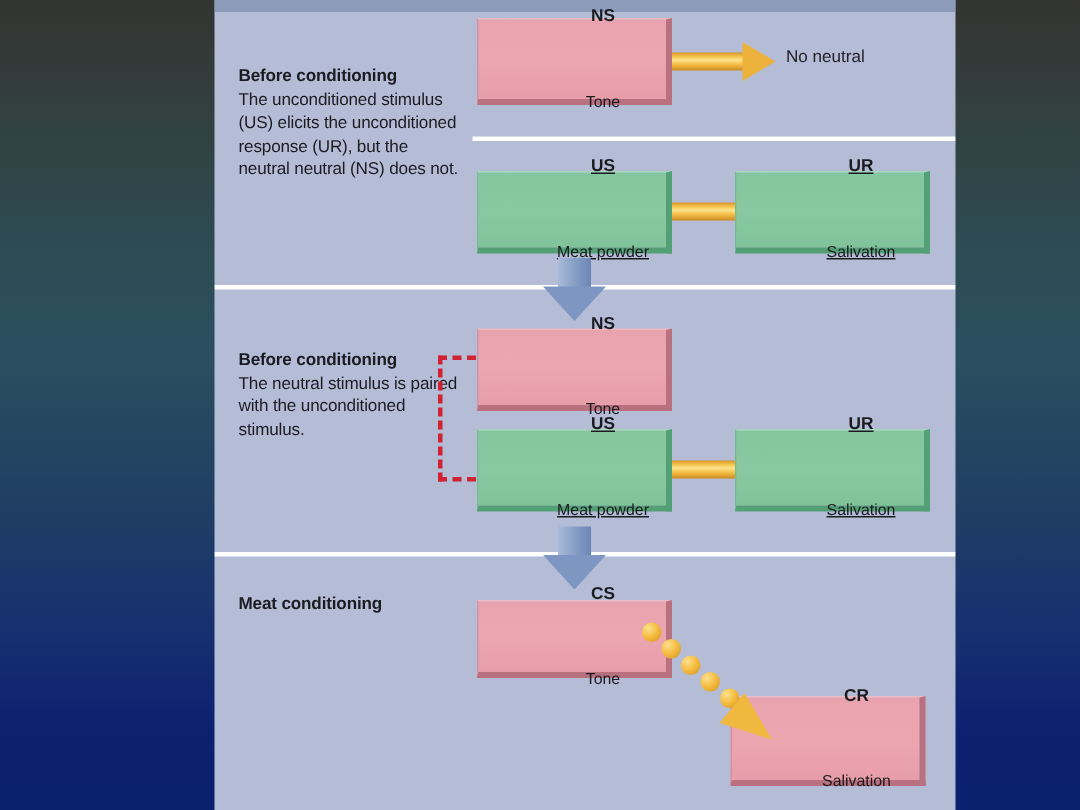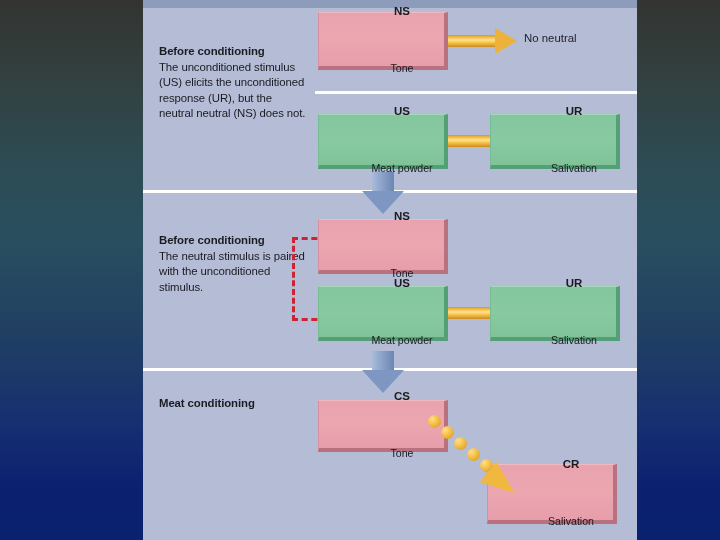--- a/index.html
+++ b/index.html
@@ -86,20 +86,21 @@
     border-bottom: 4px solid #b9707f;
     border-top: 1px solid #f0b9c2;
     border-left: 1px solid #d890a0;
   }
   .box.green {
     background: linear-gradient(to bottom, #84c69d 0%, #88c9a1 50%, #80c399 100%);
     border-right: 4px solid #54a076;
     border-bottom: 4px solid #54a076;
     border-top: 1px solid #a5d8b8;
     border-left: 1px solid #76bc92;
+    text-decoration: underline;
   }
 
   
   #box-ns-1 { left: 175px; top: 12px;  width: 130px; height: 58px; }
   #box-us-1 { left: 175px; top: 114px; width: 130px; height: 55px; }
   #box-ur-1 { left: 347px; top: 114px; width: 130px; height: 55px; }
   
   #box-ns-2 { left: 175px; top: 219px; width: 130px; height: 55px; }
   #box-us-2 { left: 175px; top: 286px; width: 130px; height: 55px; }
   #box-ur-2 { left: 347px; top: 286px; width: 130px; height: 55px; }

